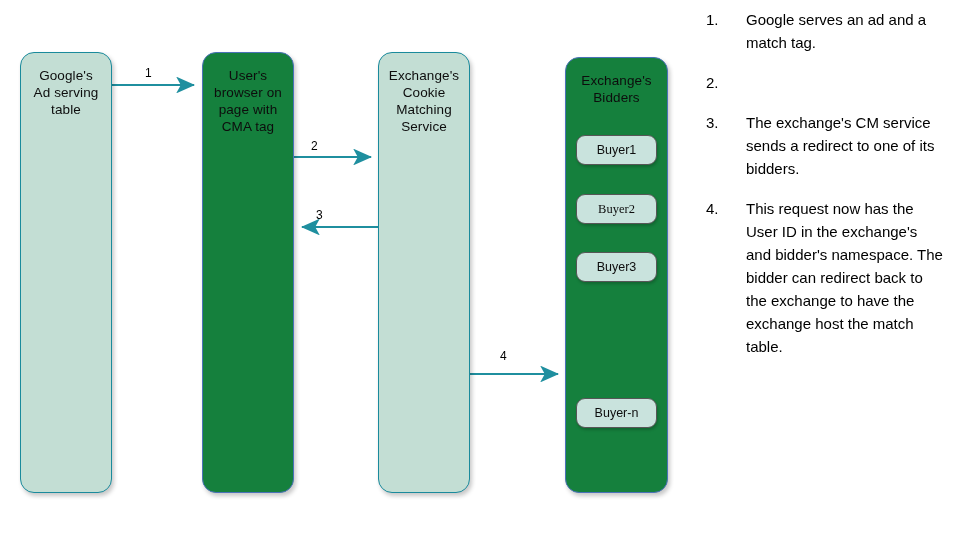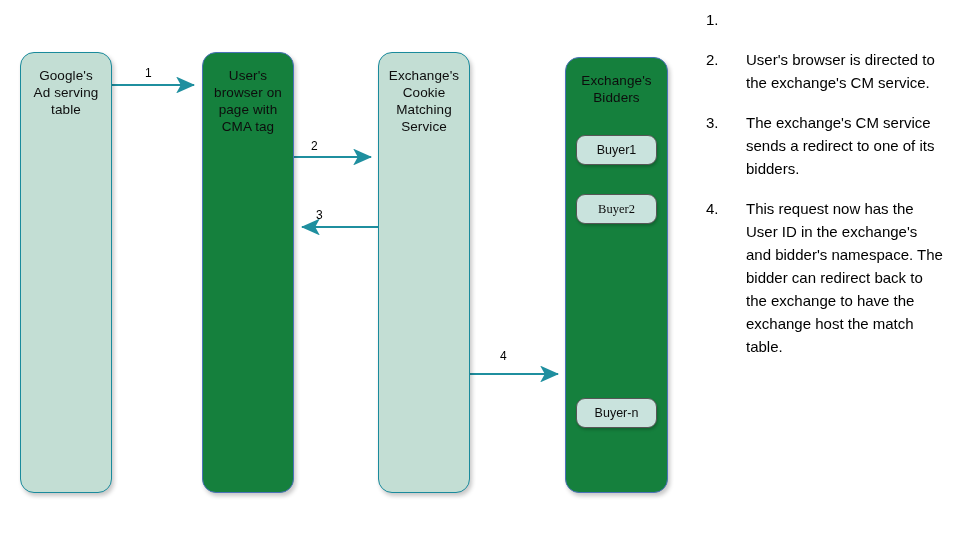--- a/index.html
+++ b/index.html
@@ -183,38 +183,41 @@
     <span class="node-label">Exchange's
 Bidders</span>
   </div>
 
   <div class="buyer" id="buyer-1">
     <span>Buyer1</span>
   </div>
   <div class="buyer" id="buyer-2">
     <span>Buyer2</span>
   </div>
+  <div class="buyer" id="buyer-3">
+    <span>Buyer3</span>
+  </div>
   <div class="buyer" id="buyer-n">
     <span>Buyer-n</span>
   </div>
 
   <span class="arrow-num" id="num-1">1</span>
   <span class="arrow-num" id="num-2">2</span>
   <span class="arrow-num" id="num-3">3</span>
   <span class="arrow-num" id="num-4">4</span>
 
   <div id="steps-list">
 
     <div class="step">
       <span class="step-number">1.</span>
+      <span class="step-text">Google serves an ad and a match tag.</span>
     </div>
 
     <div class="step">
       <span class="step-number">2.</span>
-      <span class="step-text">User's browser is directed to the exchange's CM service.</span>
     </div>
 
     <div class="step">
       <span class="step-number">3.</span>
       <span class="step-text">The exchange's CM service sends a redirect to one of its bidders.</span>
     </div>
 
     <div class="step">
       <span class="step-number">4.</span>
       <span class="step-text">This request now has the User ID in the exchange's and bidder's namespace. The bidder can redirect back to the exchange to have the exchange host the match table.</span>

